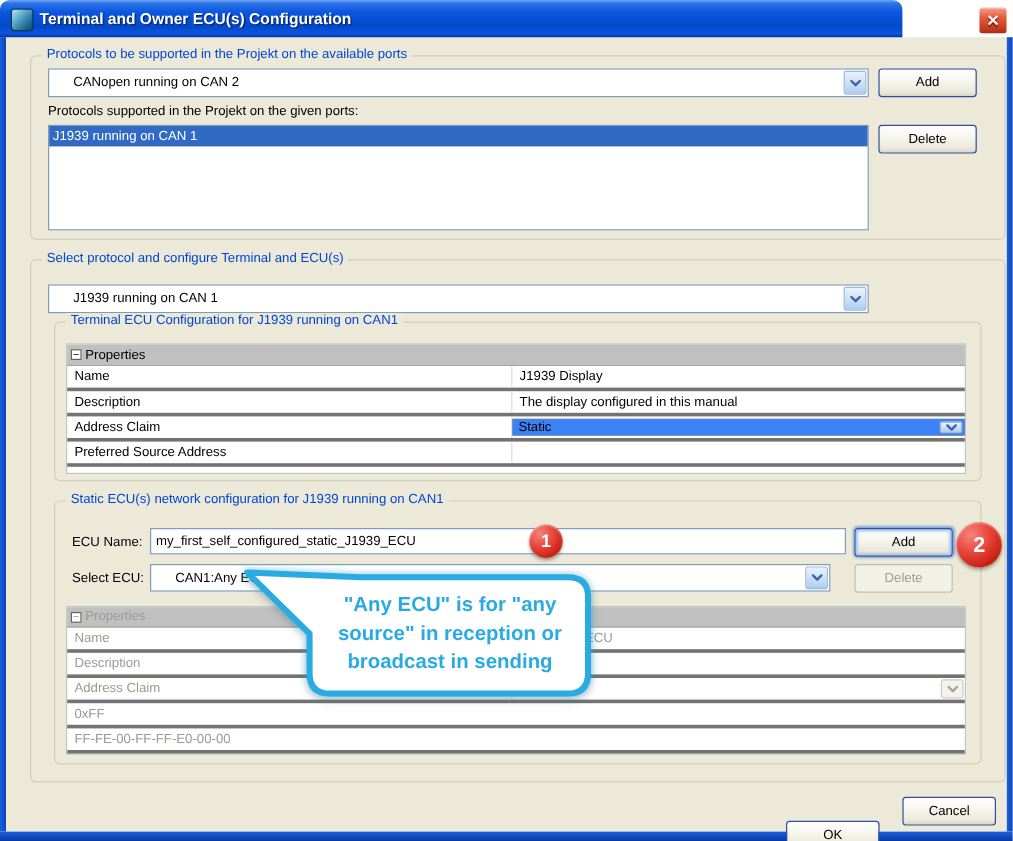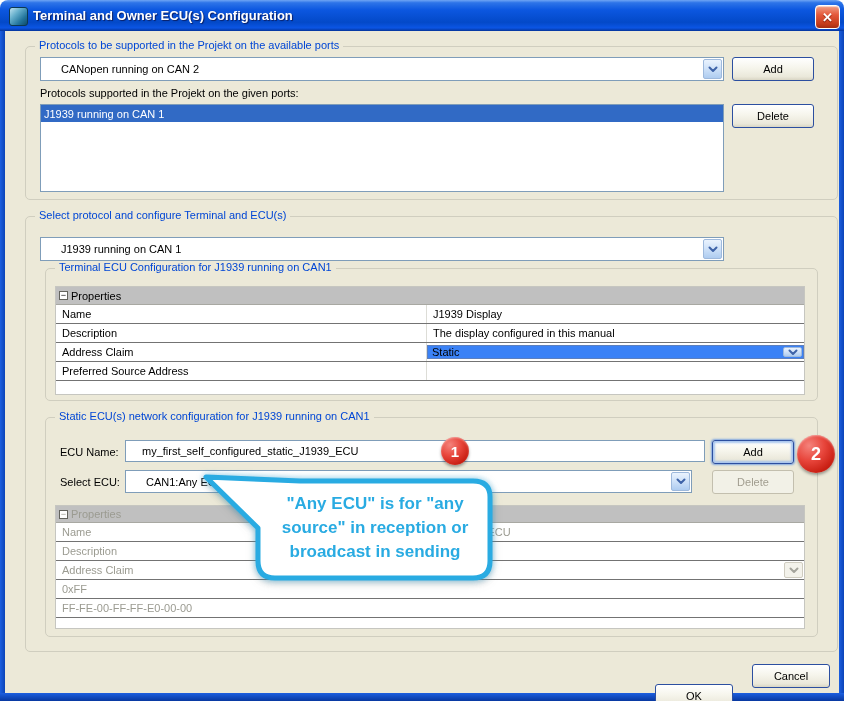--- a/index.html
+++ b/index.html
@@ -1,19 +1,19 @@
 <!DOCTYPE html>
 <html><head>
 <meta charset="utf-8">
 <style>
   body{margin:0;background:#fff}
   .window{position:relative;width:844px;height:701px;font-family:"Liberation Sans",sans-serif;font-size:11px;color:#000;overflow:hidden}
 
   
-  .titlebar{position:absolute;left:0;top:0;width:844px;height:31px;border-radius:8px 8px 0 0;
+  .titlebar{position:absolute;left:0;top:0;width:752px;height:31px;border-radius:8px 8px 0 0;
     background:linear-gradient(180deg,#6FA5F4 0%,#2D74E8 9%,#0C57E0 32%,#0349C8 72%,#0B55E4 90%,#05349A 100%);}
   .app-icon{position:absolute;left:9px;top:7px;width:17px;height:17px;border-radius:3px;border:1px solid #0D3850;
     background:linear-gradient(135deg,#BFE3F0 0%,#64AECB 35%,#23759C 70%,#0E4A68 100%);}
   .title-text{position:absolute;left:33px;top:0;height:31px;display:flex;align-items:center;
     color:#fff;font-size:13px;font-weight:bold;text-shadow:1px 1px 1px #0A1E63;white-space:nowrap}
   .close-btn{position:absolute;left:815px;top:5px;width:23px;height:22px;border-radius:4px;border:1px solid #fff;
     background:linear-gradient(180deg,#F2A187 0%,#E4593B 40%,#C63D1C 80%,#A52E12 100%);
     color:#fff;font-weight:bold;font-size:13px;display:flex;align-items:center;justify-content:center;
     text-shadow:0 1px 1px #7c1a06;box-shadow:inset 0 1px 1px rgba(255,255,255,.6)}
   .win-border{position:absolute;background:linear-gradient(90deg,#1C5FE0,#0B44B8)}
@@ -29,30 +29,30 @@
   .btn{position:absolute;display:flex;align-items:center;justify-content:center;
     background:linear-gradient(180deg,#FFFFFF 0%,#F6F5EC 45%,#EAE8DA 85%,#D8D5C4 100%);
     border:1px solid #2C4FA0;border-radius:3px;color:#000}
   .btn.focused{box-shadow:inset 0 0 2px 2px #A9C6EF, 0 0 2px 1px #7FA6E0}
   .btn.disabled{border-color:#C3BFAE;color:#A19D8F;background:#F2F1E7;box-shadow:none}
   .combo{position:absolute;background:#fff;border:1px solid #7F9DB9;display:flex;align-items:stretch}
   .combo .txt{flex:1;display:flex;align-items:center;padding-left:20px;white-space:nowrap;overflow:hidden}
   .combo .arrow{width:17px;margin:1px;background:linear-gradient(180deg,#EAF3FE 0%,#CEE1F8 50%,#AECCF0 100%);
     border:1px solid #9EB9DC;border-radius:2px;display:flex;align-items:center;justify-content:center}
   .textbox{position:absolute;background:#fff;border:1px solid #7F9DB9;font:11px "Liberation Sans",sans-serif;
-    padding:0 0 0 16px;box-sizing:border-box}
+    padding:0 0 0 4px;box-sizing:border-box}
   .listbox{position:absolute;background:#fff;border:1px solid #7F9DB9}
   .list-item.selected{height:17px;display:flex;align-items:center;padding-left:3px;background:#316AC5;color:#fff}
 
   
   .grid{position:absolute;background:#fff;border:1px solid #C6C6C0;box-sizing:border-box}
   .grid-header{height:17px;background:#C0C0C0;display:flex;align-items:center;border-bottom:1px solid #A8A8A2}
   .collapse-box{width:9px;height:9px;box-sizing:border-box;border:1px solid #63635D;background:#fff;
     font-size:9px;line-height:7px;text-align:center;margin:0 3px 0 3px}
-  .grid-row{height:18px;display:flex;border-bottom:1px solid #737373;align-items:stretch}
+  .grid-row{height:18px;display:flex;border-bottom:3px solid #737373;align-items:stretch}
   .cell-label{width:371px;border-right:1px solid #DDDDD7;display:flex;align-items:center;padding-left:6px;box-sizing:border-box}
   .cell-value{flex:1;display:flex;align-items:center;padding-left:6px;position:relative}
   .cell-value.no-pad{padding:0}
   .cell-combo{flex:1;display:flex;align-items:stretch;background:#3b82f6;border:1px solid #5D80BE}
   .grid.disabled .cell-label,.grid.disabled .cell-value,.grid.disabled .grid-header{color:#9B9B91}
   .mini-btn{position:absolute;right:2px;top:1px;width:20px;height:15px;font-size:10px;line-height:10px;
     display:flex;align-items:center;justify-content:center;border:1px solid #2C4FA0;border-radius:2px;
     background:linear-gradient(180deg,#fff,#E8E5D6)}
 
   

